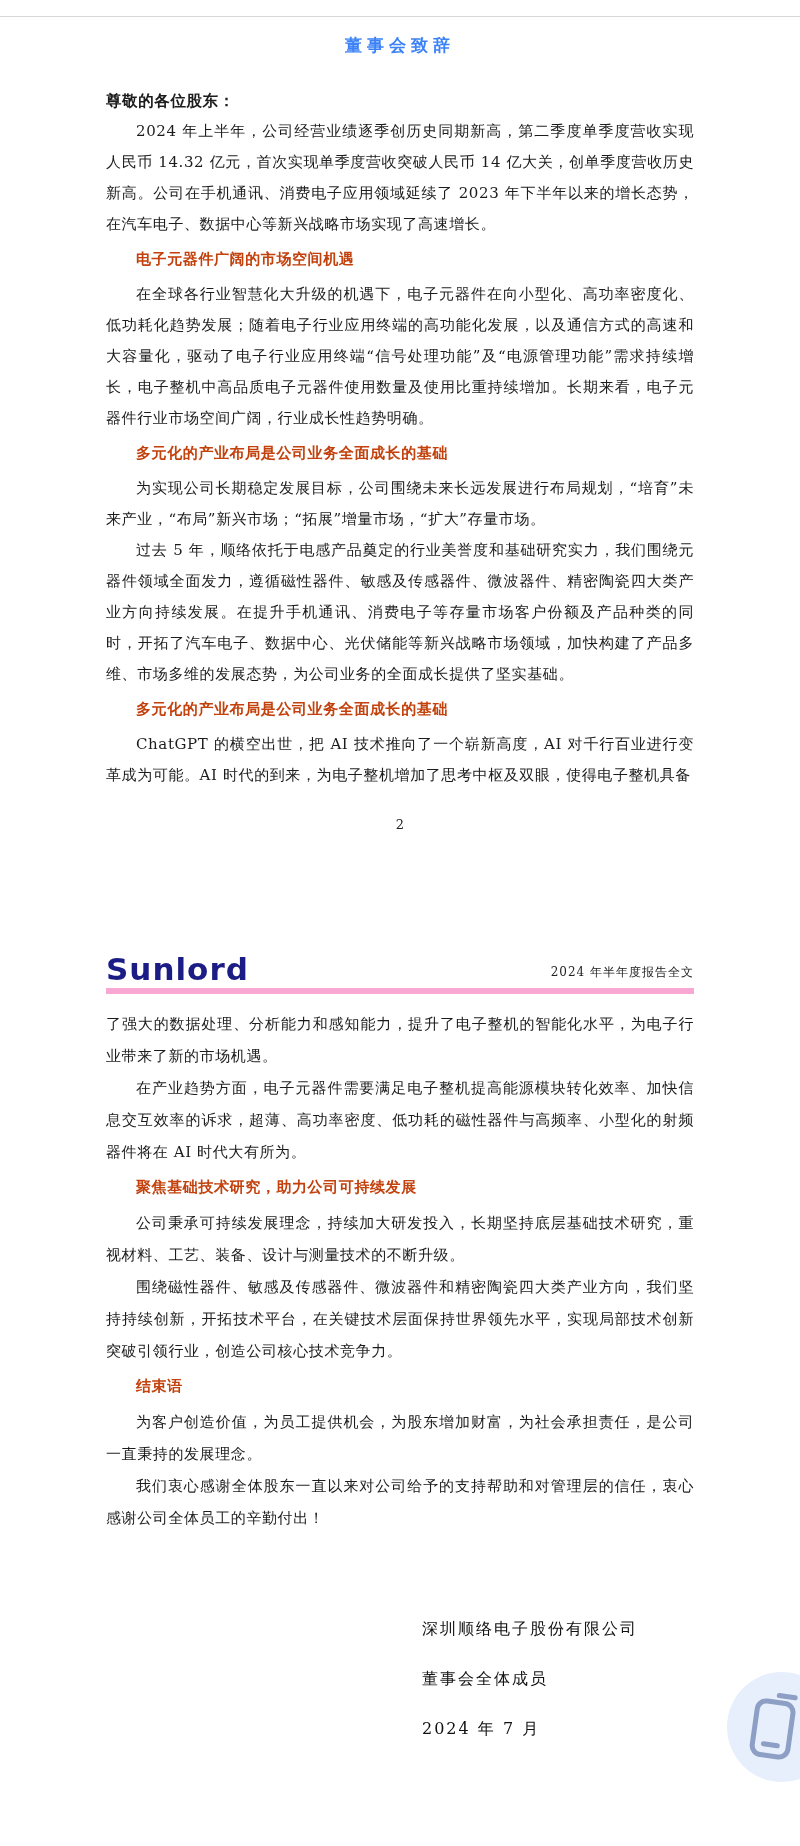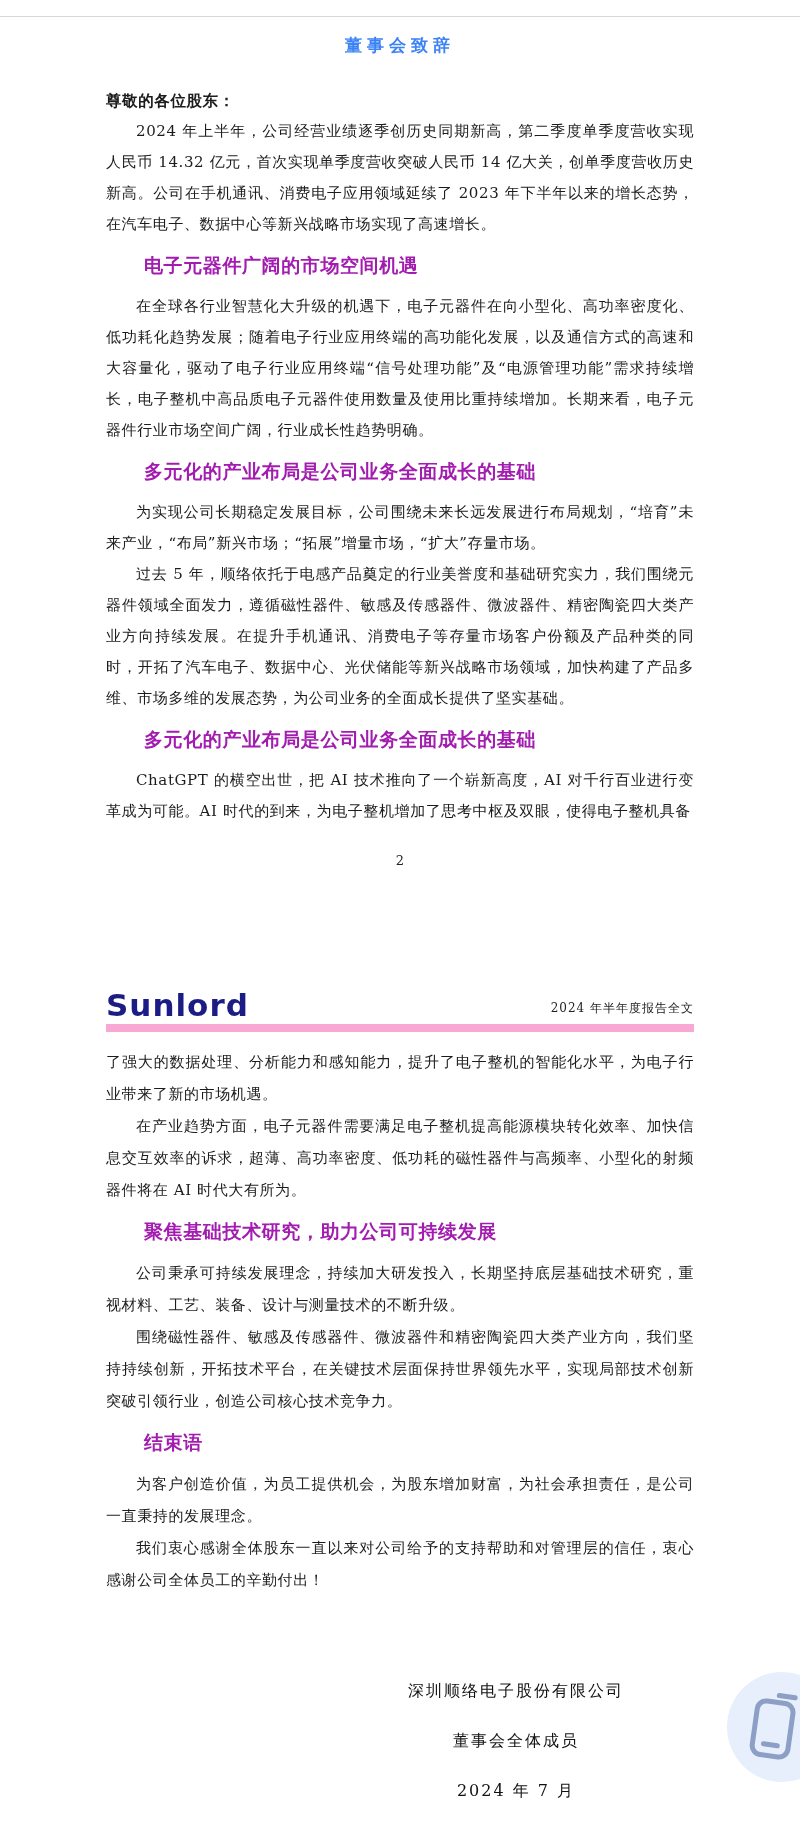--- a/index.html
+++ b/index.html
@@ -41,39 +41,39 @@
     font-weight: bold;
     font-size: 15.5px;
     margin: 0;
   }
   .para {
     margin: 0;
     text-indent: 2em;
   }
   .para.no-indent { text-indent: 0; }
   .sec-heading {
-    margin: 10px 0;
+    margin: 4px 0;
     text-indent: 2em;
     font-weight: bold;
-    font-size: 19px;
+    font-size: 15px;
     line-height: 31px;
-    color: #a21caf;
+    color: #c2410c;
   }
   .page-number {
     margin-top: 26px;
     text-align: center;
     font-size: 13px;
     color: #222;
   }
   .page2-header {
     margin: 120px 106px 0 106px;
     display: flex;
     justify-content: space-between;
     align-items: flex-end;
-    border-bottom: 8px solid #f9a8d4;
+    border-bottom: 6px solid #f9a8d4;
     padding-bottom: 2px;
   }
   .sunlord-logo {
     font-family: "DejaVu Sans", "Liberation Sans", sans-serif;
     font-weight: 800;
     font-size: 31px;
     line-height: 34px;
     color: #1c1c85;
     letter-spacing: 1px;
   }
@@ -81,23 +81,23 @@
     font-size: 12px;
     color: #222;
     padding-bottom: 5px;
     letter-spacing: 1px;
     margin-left: 12px;
   }
   .page2-body {
     padding: 14px 106px 0 106px;
   }
   .signature-block {
-    margin: 70px 70px 0 auto;
+    margin: 70px 56px 0 auto;
     width: fit-content;
-    text-align: center;
+    text-align: left;
     font-size: 16px;
     letter-spacing: 2px;
     line-height: 50px;
     color: #111;
   }
   .signature-block div { white-space: nowrap; }
   .floating-widget {
     position: absolute;
     top: 1672px;
     left: 727px;

